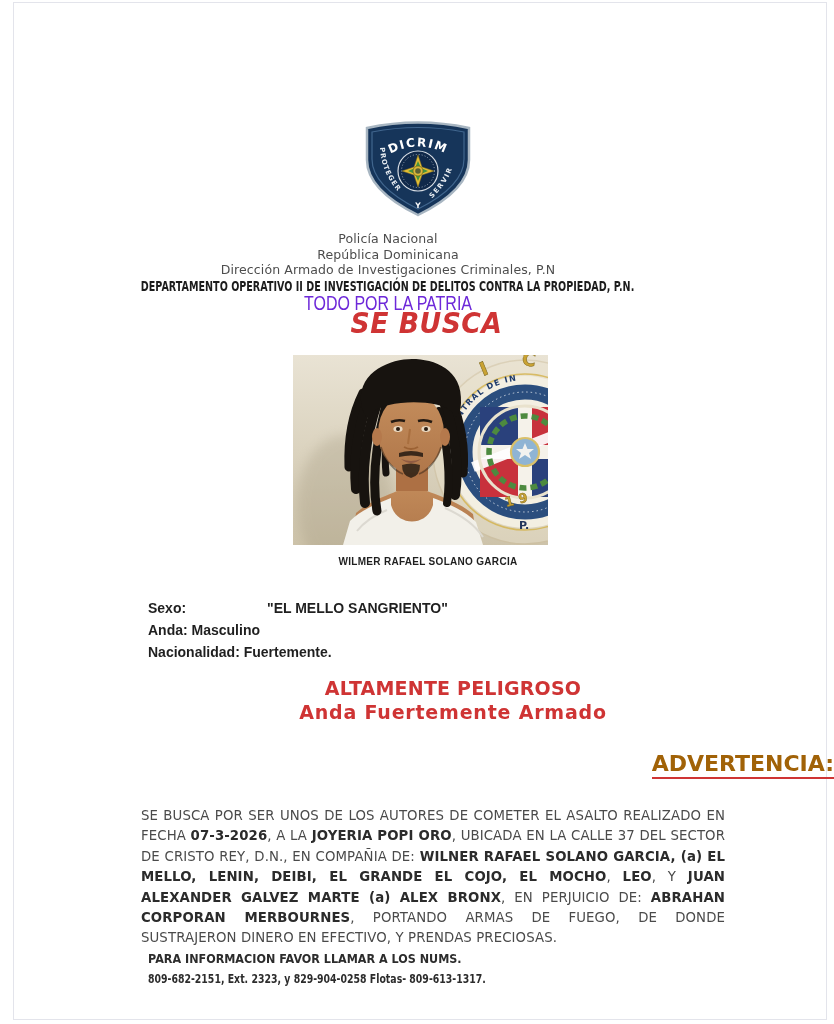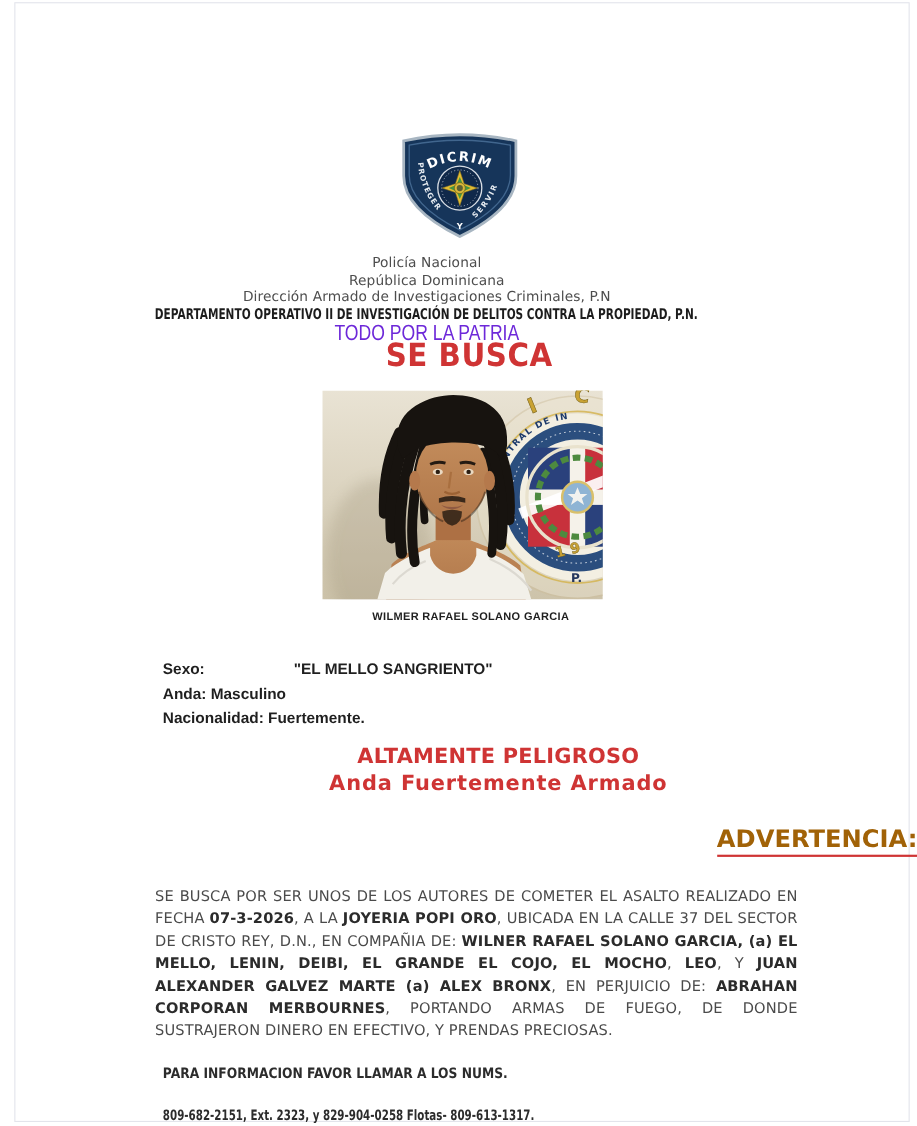--- a/index.html
+++ b/index.html
@@ -12,21 +12,21 @@
   
   #header-block{left:40px;top:231px;width:696px;text-align:center;color:#4d4d4d;}
   .hline{font-size:12.5px;line-height:15.5px;letter-spacing:.1px;}
   .hline-bold{font-size:13.5px;line-height:17px;font-weight:bold;color:#1c1c1c;white-space:nowrap;}
   .hline-bold span{display:inline-block;transform:scaleX(.71);transform-origin:center;}
   .hline-serif{font-family:Liberation Sans, sans-serif;font-size:20px;line-height:17px;color:#6d28d9;white-space:nowrap;}
   .hline-serif span{display:inline-block;transform:scaleX(.8);transform-origin:center;}
 
   
   #title{left:20px;top:306px;width:814px;text-align:center;font-size:29px;font-weight:bold;
-         color:#cf3434;letter-spacing:.5px;}
+         color:#cf3434;letter-spacing:.5px;font-style:italic;}
   #title span{display:inline-block;transform:scaleX(.92);transform-origin:center;}
 
   
   #photo{left:293px;top:355px;width:255px;height:190px;}
 
   
   #subject-name{left:133px;top:556px;width:590px;text-align:center;font-size:10px;font-weight:bold;
                 color:#1f1f1f;letter-spacing:.3px;font-family:"Liberation Sans","DejaVu Sans",sans-serif;}
   #alias-block{left:148px;top:597px;font-size:14px;font-weight:bold;color:#1f1f1f;line-height:22px;
                font-family:"Liberation Sans","DejaVu Sans",sans-serif;}
@@ -41,21 +41,21 @@
 
   
   #body-par{left:141px;top:806px;width:584px;font-size:13.3px;line-height:20.4px;color:#4a4a4a;
             text-align:justify;letter-spacing:.1px;}
   #body-par .b{font-weight:bold;color:#2b2b2b;}
 
   
   #footer-block{left:148px;top:949px;color:#2c2c2c;font-weight:bold;font-size:13px;line-height:20px;}
   #footer-block .f1{display:inline-block;transform:scaleX(.86);transform-origin:left;white-space:nowrap;}
   #footer-block .f2{display:inline-block;transform:scaleX(.72);transform-origin:left;white-space:nowrap;}
-  #footer-block div{height:20px;margin-top:18px;}
+  #footer-block div{height:20px;}
 </style>
 </head>
 <body>
 
 <div id="page">
 
   <div id="scan-border" class="abs"></div>
 
   <svg class="abs" style="left:361px;top:118px" width="114" height="100" viewBox="0 0 114 100">
     <defs>

